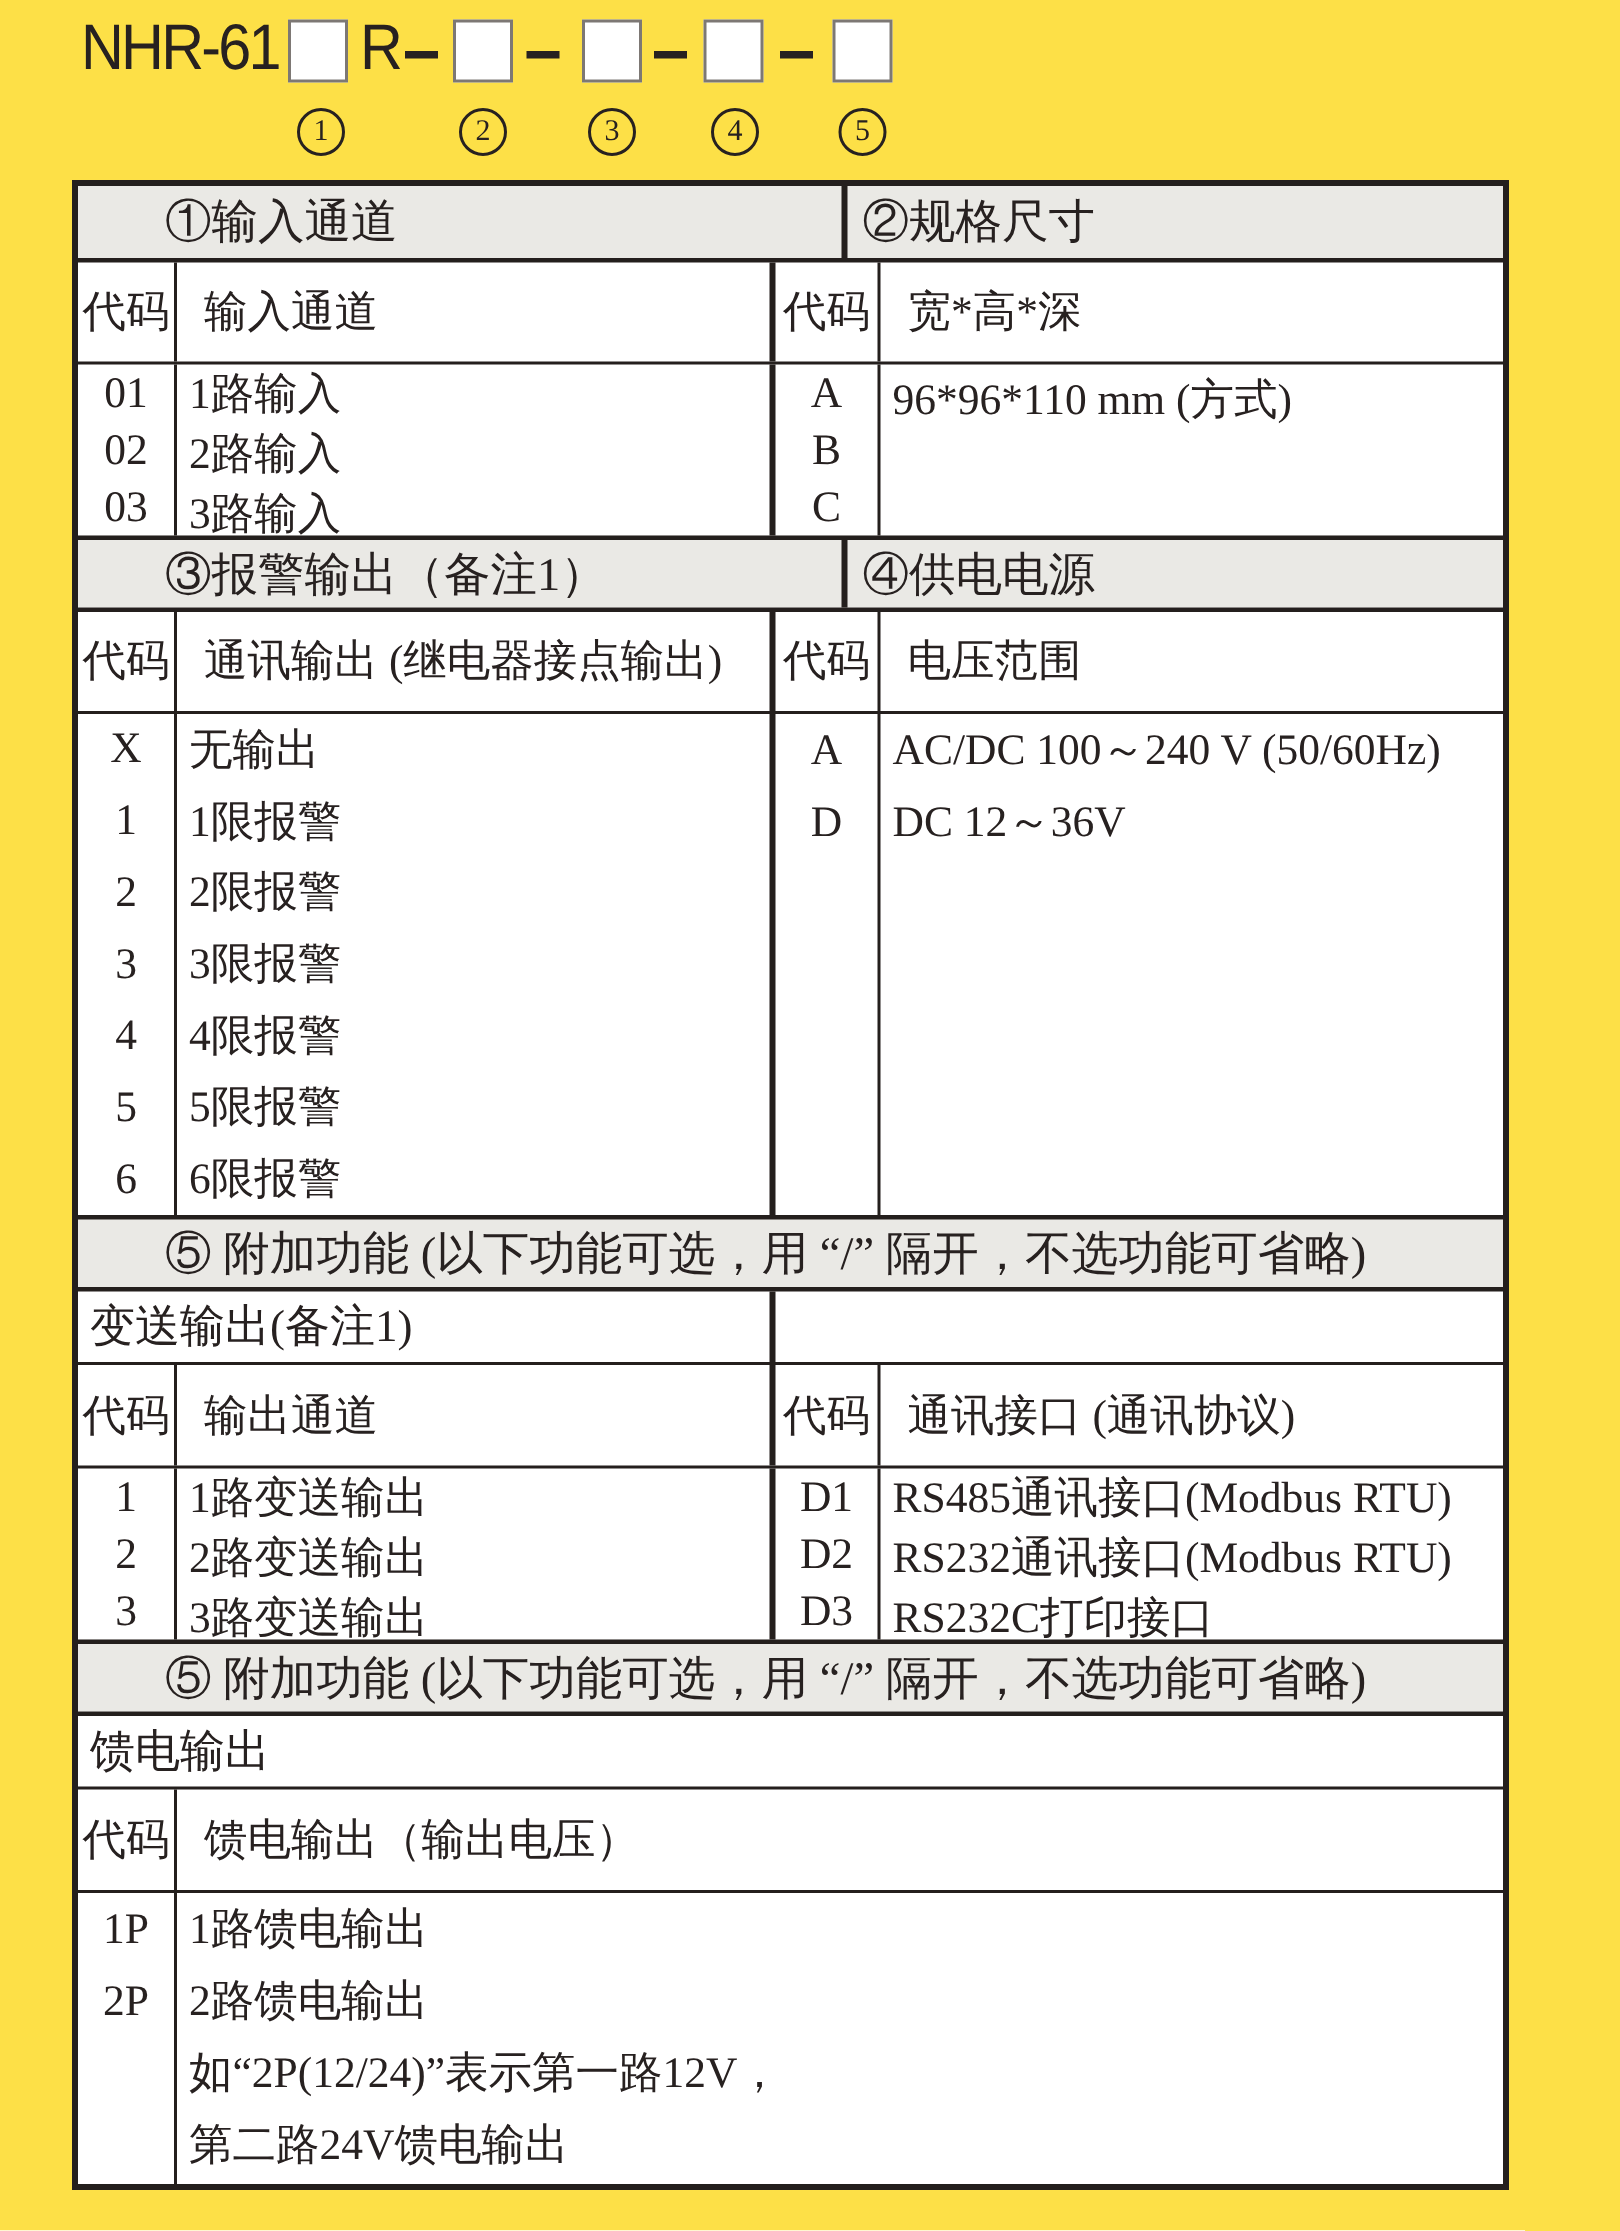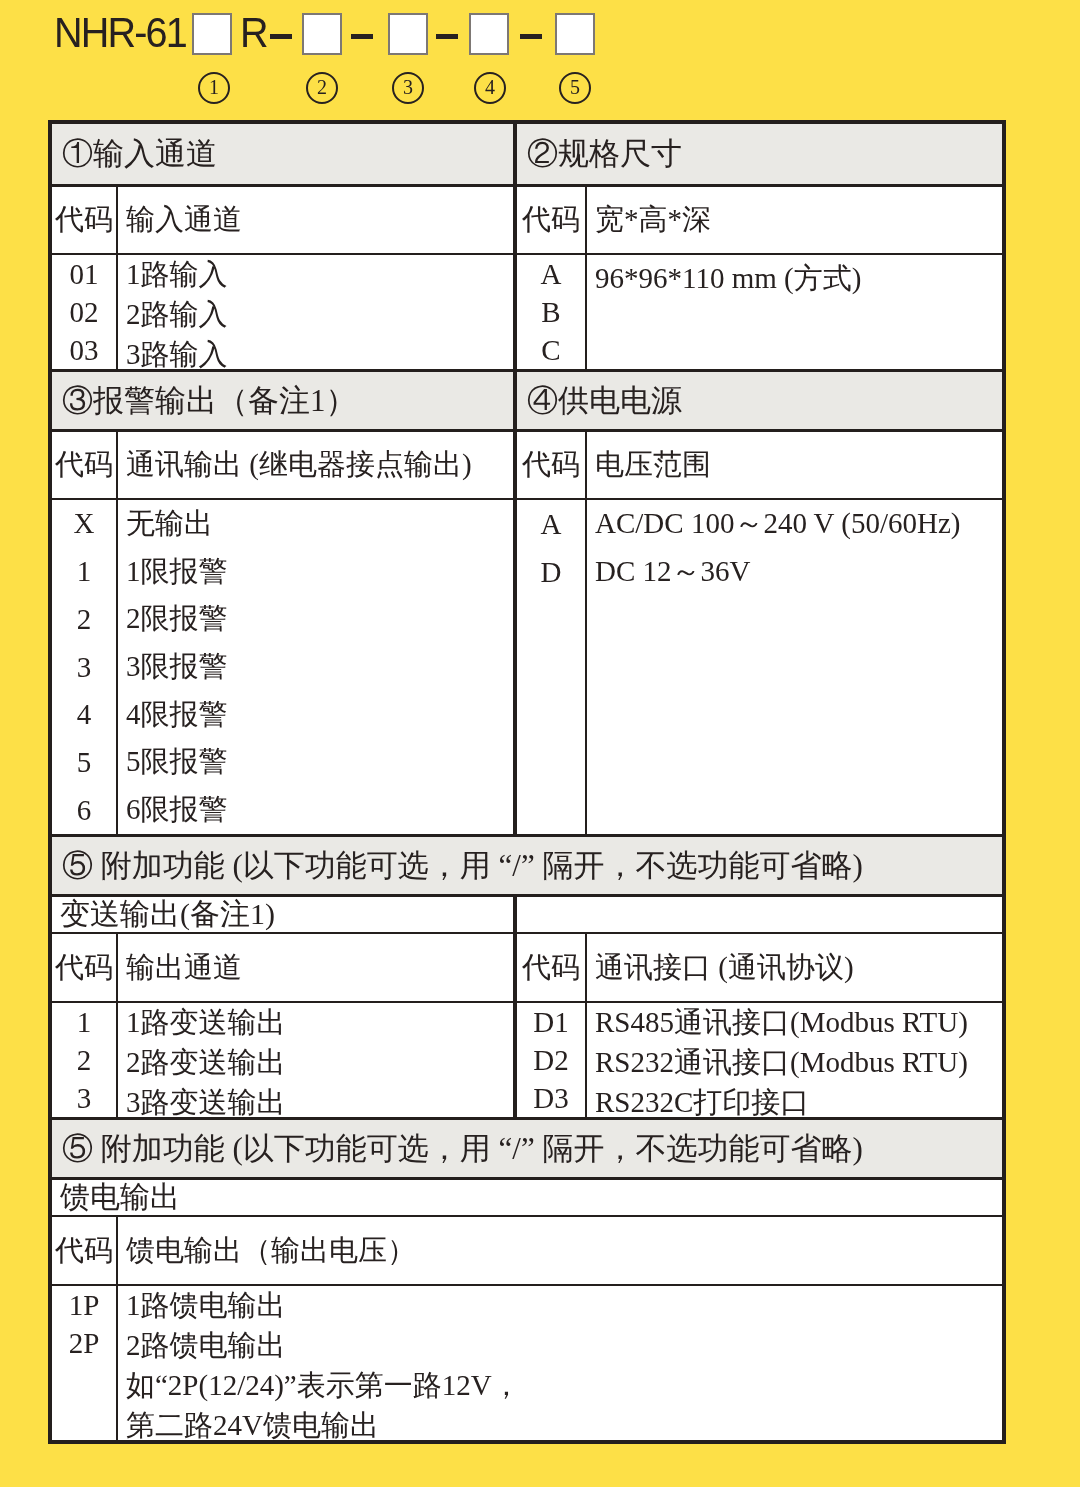--- a/index.html
+++ b/index.html
@@ -30,37 +30,37 @@
 
   
   .otable {
     position:absolute; left:48px; top:120px; width:958px;
     border:4px solid #241f1d; box-sizing:border-box; background:#fff;
   }
   .row { display:flex; align-items:stretch; box-sizing:border-box; }
   .bt2 { border-top:2px solid #241f1d; }
   .bt3 { border-top:3px solid #241f1d; }
   .gray { background:#eae9e5; }
-  .h48{height:60px;} .h50{height:38px;} .h52{height:69px;}
-  .h144{height:116px;} .h192{height:156px;} .h336{height:336px;}
+  .h48{height:48px;padding-left:48px;} .h50{height:50px;} .h52{height:69px;}
+  .h144{height:116px;} .h192{height:196px;} .h336{height:336px;}
 
   .half-l { width:465px; border-right:4px solid #241f1d; box-sizing:border-box; display:flex; }
   .half-r { flex:1; display:flex; }
   .fullw  { flex:1; display:flex; }
 
   .sec-title {
     align-items:center; padding-left:10px; font-size:31px; white-space:nowrap; overflow:hidden;
   }
   .sub-title { align-items:center; padding-left:8px; font-size:30px; white-space:nowrap; }
 
   .codehdr {
     display:flex; align-items:center; justify-content:center;
     border-right:2px solid #241f1d; box-sizing:border-box; font-size:29px; flex:0 0 auto;
   }
-  .deschdr { flex:1; display:flex; align-items:center; padding-left:8px; font-size:29px; white-space:nowrap; overflow:hidden; }
+  .deschdr { flex:1; display:flex; align-items:center; padding-left:18px; font-size:29px; white-space:nowrap; overflow:hidden; }
   .w66{width:66px;} .w70{width:70px;}
 
   .codecol {
     display:flex; flex-direction:column; border-right:2px solid #241f1d;
     box-sizing:border-box; flex:0 0 auto;
   }
   .desccol { flex:1; display:flex; flex-direction:column; overflow:hidden; }
   .drow { height:48px; display:flex; align-items:center; font-size:29px; white-space:nowrap; }
   .code  { justify-content:center; }
   .desc  { padding-left:8px; }

